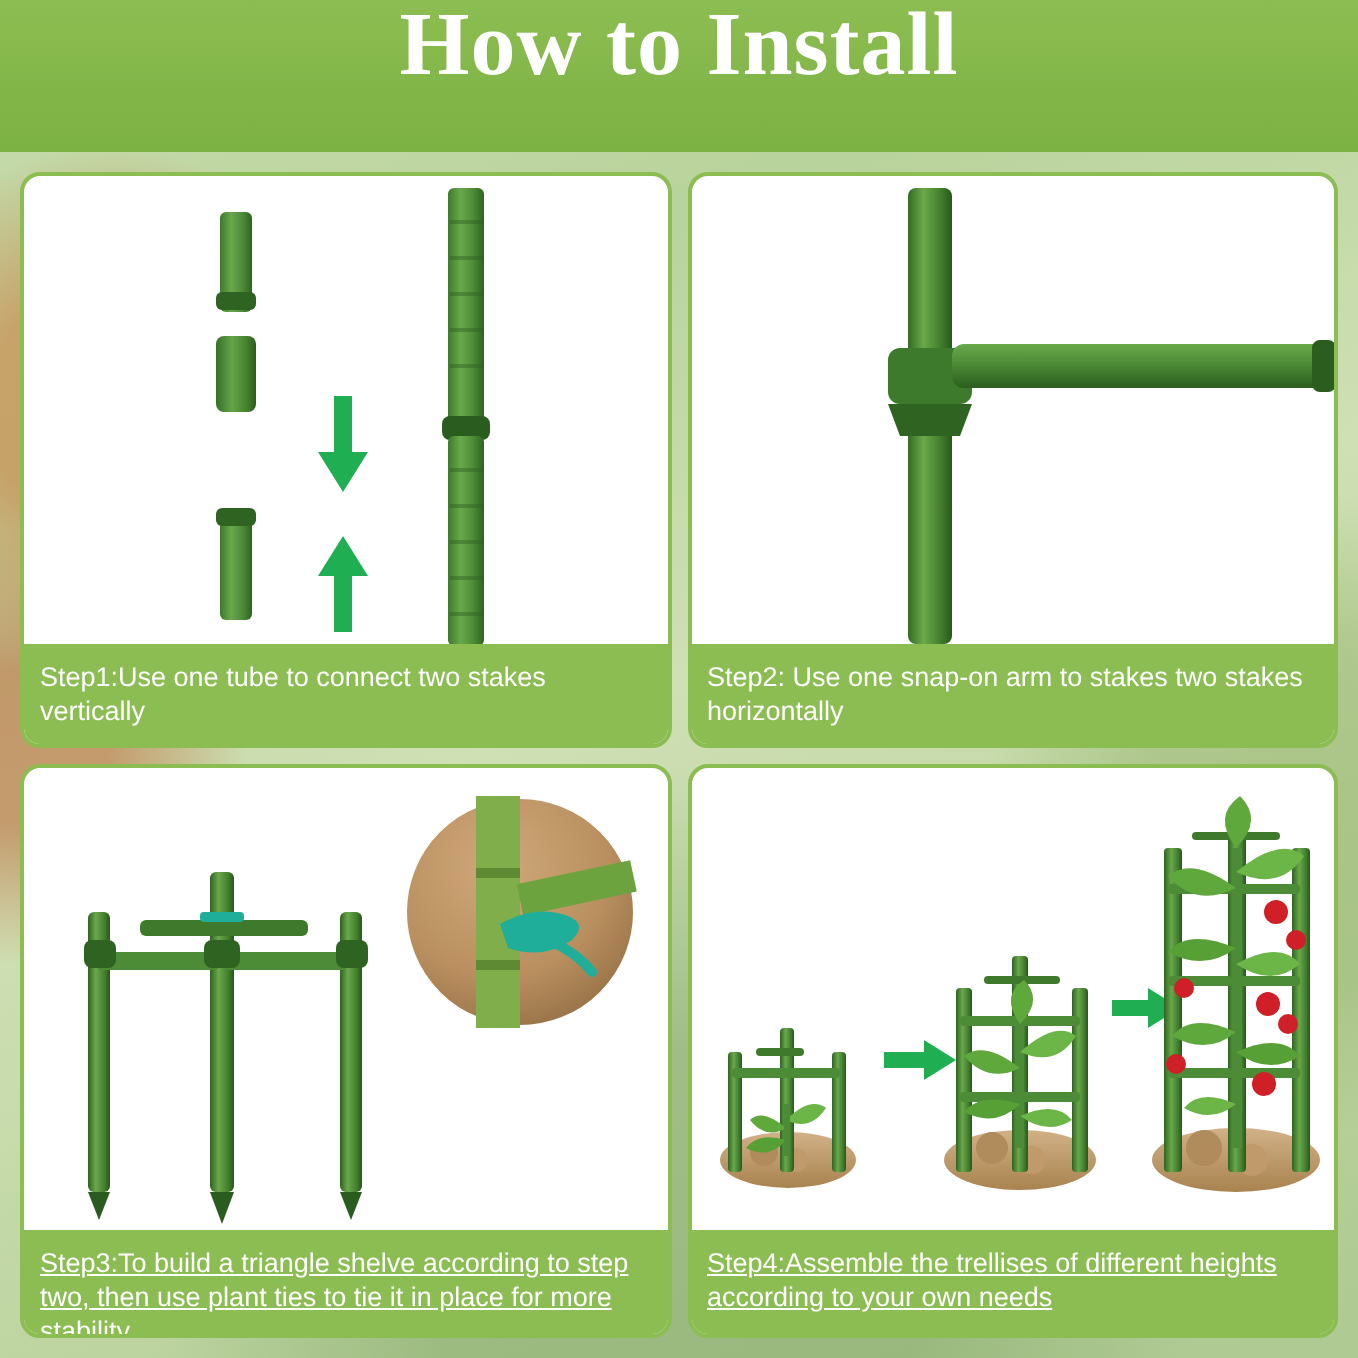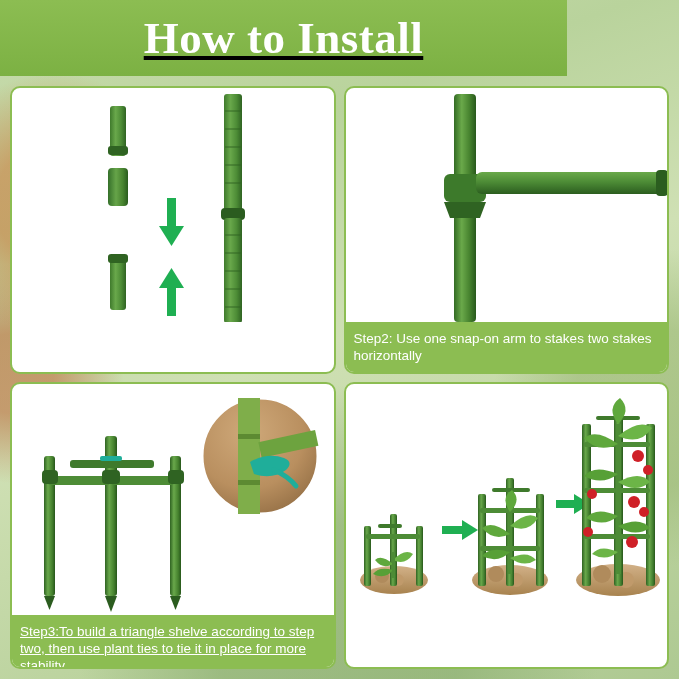--- a/index.html
+++ b/index.html
@@ -24,28 +24,26 @@
       radial-gradient(circle at 8% 30%, rgba(208,120,60,0.55) 0 60px, rgba(208,120,60,0) 130px),
       radial-gradient(circle at 2% 55%, rgba(190,90,45,0.5) 0 40px, rgba(190,90,45,0) 110px),
       radial-gradient(circle at 96% 60%, rgba(150,180,110,0.5) 0 80px, rgba(150,180,110,0) 160px),
       radial-gradient(circle at 50% 95%, rgba(120,160,95,0.45) 0 120px, rgba(120,160,95,0) 260px),
       linear-gradient(160deg, #c9dcae 0%, #b9d39c 25%, #cfe0b4 50%, #bdd4a0 75%, #aec992 100%);
   }
   .header {
     position: absolute;
     left: 0;
     top: 0;
-    width: 567px;
+    width: 679px;
     height: 76px;
     background: #82b64a;
     background: linear-gradient(180deg, #8cbd52 0%, #7cb143 100%);
     display: flex;
-    align-items: center;
     justify-content: center;
-    text-decoration: underline;
   }
   .header-title {
     color: #ffffff;
     font-size: 45px;
     line-height: 1;
     font-weight: bold;
     letter-spacing: 0.5px;
     font-family: "Liberation Serif", serif;
   }
   .grid {
@@ -159,20 +157,21 @@
               <rect x="213" y="94" width="16" height="2"></rect>
               <rect x="213" y="146" width="16" height="2"></rect>
               <rect x="213" y="164" width="16" height="2"></rect>
               <rect x="213" y="182" width="16" height="2"></rect>
               <rect x="213" y="200" width="16" height="2"></rect>
               <rect x="213" y="218" width="16" height="2"></rect>
             </g>
           </g>
         </svg>
       </div>
+      <div class="card-caption">Step1:Use one tube to connect two stakes vertically</div>
     </div>
 
     <div class="card">
       <div class="card-art">
         <svg width="326" height="240" viewBox="0 0 326 240">
           <defs>
             <linearGradient id="v2" x1="0" y1="0" x2="1" y2="0">
               <stop offset="0%" stop-color="#336b24"></stop>
               <stop offset="35%" stop-color="#6aa94a"></stop>
               <stop offset="70%" stop-color="#47832f"></stop>
@@ -354,16 +353,17 @@
             <circle cx="292" cy="72" r="6" fill="#cf2027"></circle>
             <circle cx="302" cy="86" r="5" fill="#cf2027"></circle>
             <circle cx="288" cy="118" r="6" fill="#cf2027"></circle>
             <circle cx="298" cy="128" r="5" fill="#cf2027"></circle>
             <circle cx="286" cy="158" r="6" fill="#cf2027"></circle>
             <circle cx="246" cy="110" r="5" fill="#cf2027"></circle>
             <circle cx="242" cy="148" r="5" fill="#cf2027"></circle>
           </g>
         </svg>
       </div>
+      <div class="card-caption tall">Step4:Assemble the trellises of different heights according to your own needs</div>
     </div>
 
   </div>
 </div>
 
 </body></html>

